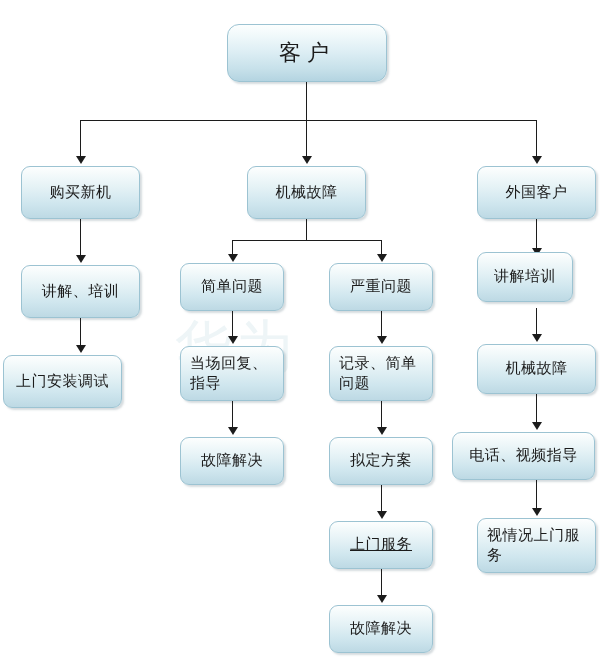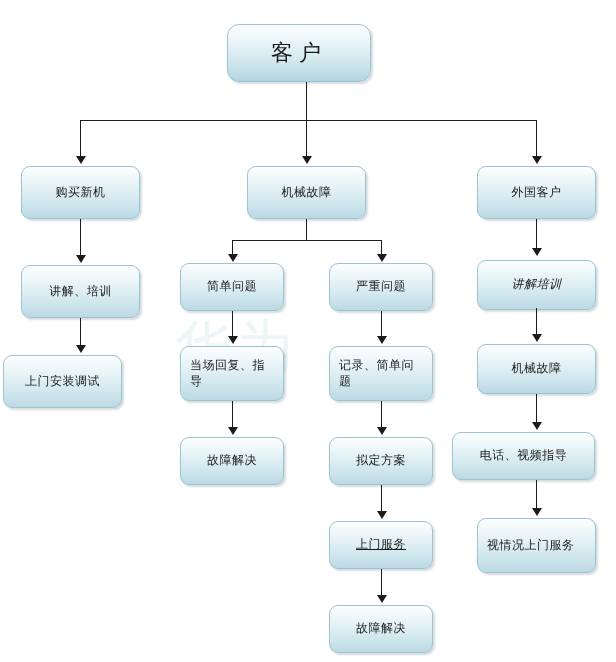--- a/index.html
+++ b/index.html
@@ -41,21 +41,21 @@
     background: linear-gradient(to bottom,
                 #fdfefe 0%,
                 #f4fafb 14%,
                 #e3f1f5 42%,
                 #cfe6ee 72%,
                 #bdd9e4 100%);
     box-shadow: 2px 2px 2px rgba(120,140,150,0.30);
     color: #1b1b1b;
     display: flex;
     align-items: center;
-    font-size: 12px;
+    font-size: 15px;
     line-height: 1.32;
     letter-spacing: 0.5px;
   }
   .node .label {
     display: block;
     width: 100%;
     padding: 0 9px;
   }
   .node.center .label {
     text-align: center;
@@ -90,21 +90,21 @@
     border-top: 8px solid #1c1c1c;
   }
 </style>
 </head>
 <body>
 
 <div id="canvas">
 
   <div class="watermark">华为</div>
 
-  <div class="node root center" style="left:227px; top:24px; width:144px; height:58px;justify-content:flex-end;">
+  <div class="node root center" style="left:227px; top:24px; width:160px; height:58px;justify-content:flex-end;">
     <span class="label">客户</span>
   </div>
 
   <div class="conn v" style="left:306px; top:82px; width:1px; height:39px;"></div>
 
   <div class="conn h" style="left:80px; top:120px; width:457px; height:1px;"></div>
 
   <div class="conn v" style="left:80px; top:120px; width:1px; height:38px;"></div>
   <div class="arrow" style="left:76px; top:156px;"></div>
 
@@ -193,21 +193,21 @@
   <div class="conn v" style="left:381px; top:569px; width:1px; height:28px;"></div>
   <div class="arrow" style="left:377px; top:595px;"></div>
 
   <div class="node center" style="left:329px; top:605px; width:104px; height:48px;">
     <span class="label">故障解决</span>
   </div>
 
   <div class="conn v" style="left:536px; top:219px; width:1px; height:32px;"></div>
   <div class="arrow" style="left:532px; top:248px;"></div>
 
-  <div class="node center" style="left:477px; top:260px; width:119px; height:50px;font-style:italic;">
+  <div class="node center" style="left:477px; top:252px; width:96px; height:50px;">
     <span class="label">讲解培训</span>
   </div>
 
   <div class="conn v" style="left:536px; top:308px; width:1px; height:28px;"></div>
   <div class="arrow" style="left:532px; top:334px;"></div>
 
   <div class="node center" style="left:477px; top:344px; width:119px; height:50px;">
     <span class="label">机械故障</span>
   </div>
 

